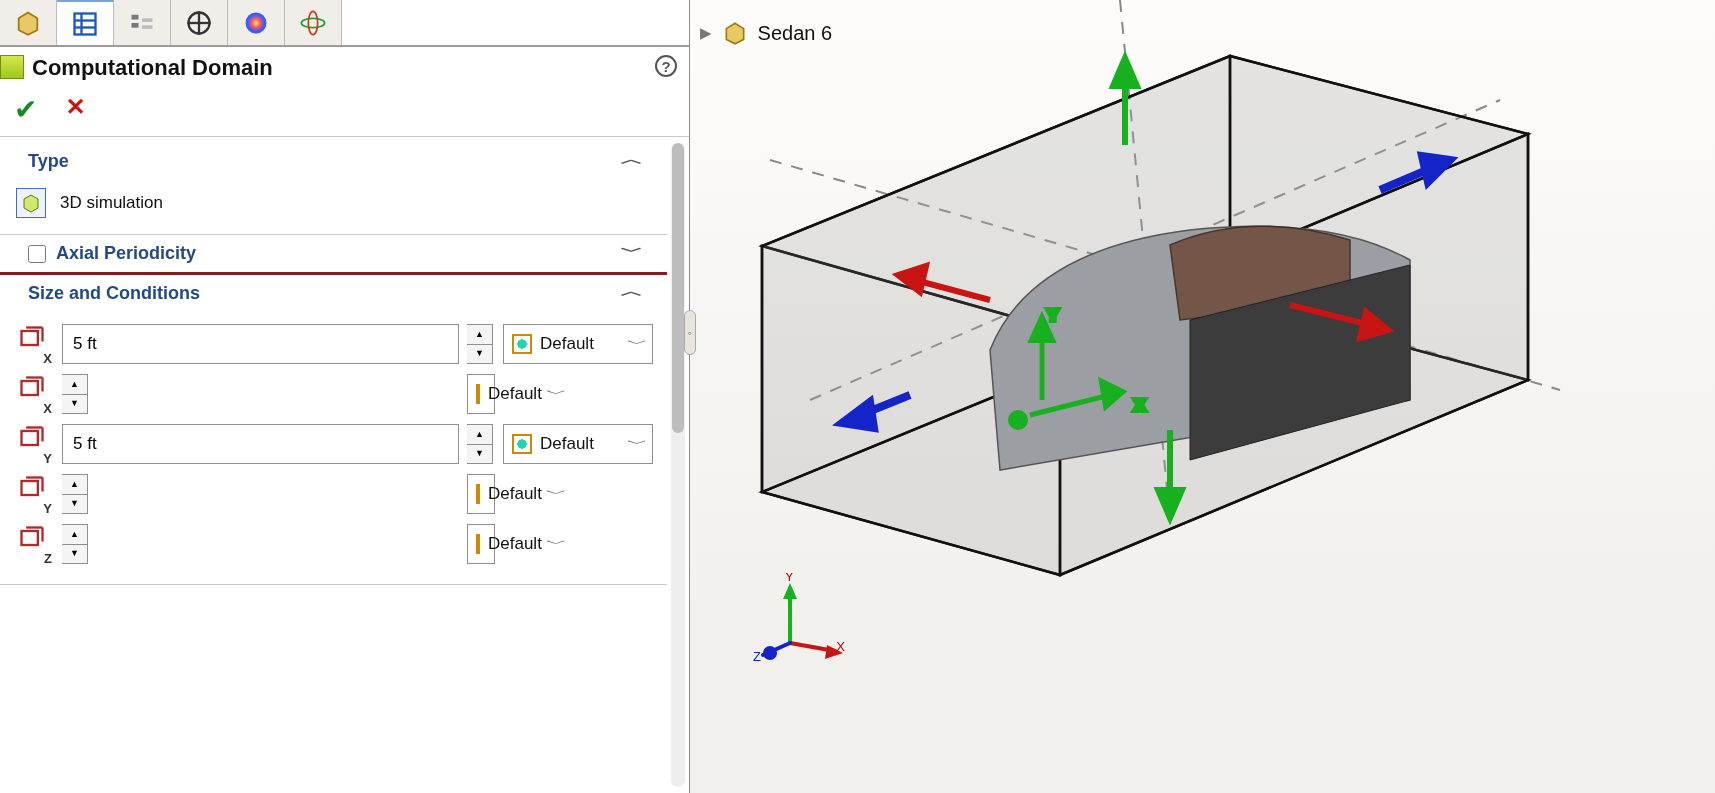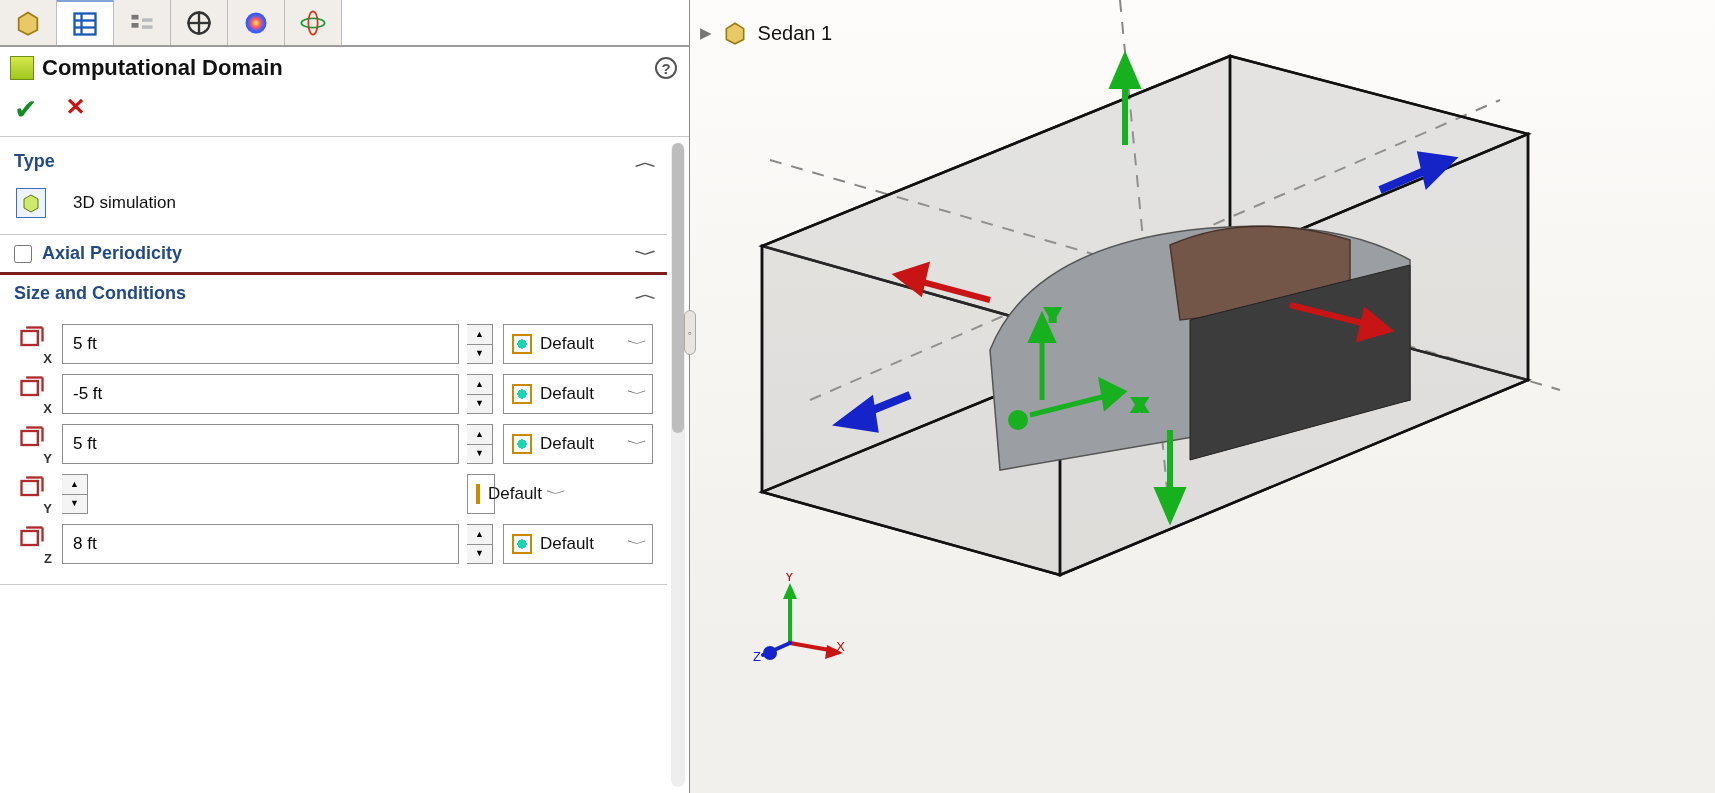--- a/index.html
+++ b/index.html
@@ -20,21 +20,21 @@
   .tab {
     width: 57px; display: flex; align-items: center; justify-content: center;
     border-right: 1px solid #bcbcbc;
     cursor: pointer;
   }
   .tab.active { background: #fff; border-top: 2px solid #7da2d6; }
   .tab:not(.active) { background: #f1eeea; }
   .tab svg { width: 28px; height: 28px; }
 
   .panel-head {
-    display: flex; align-items: center; padding: 8px 12px 4px 10px;
+    display: flex; padding: 8px 12px 4px 0;
   }
   .panel-head .domain-icon {
     width: 24px; height: 24px; margin-right: 8px;
     background: linear-gradient(#d6e84a,#9ec71f);
     border: 1px solid #6f8f12;
   }
   .panel-head .title { font-size: 22px; font-weight: 700; }
   .panel-head .spacer { flex: 1; }
   .panel-head .help {
     width: 22px; height: 22px; border-radius: 50%;
@@ -55,30 +55,30 @@
   .scrollbar {
     position: absolute; top: 6px; right: 4px; width: 14px; bottom: 6px;
     background: #eee; border-radius: 7px;
   }
   .scrollbar .thumb {
     position: absolute; left: 1px; right: 1px; top: 0; height: 290px;
     background: #bdbdbd; border-radius: 6px;
   }
 
   .section-hd {
-    display: flex; align-items: flex-end; padding: 8px 14px;
+    display: flex; align-items: flex-start; padding: 8px 28px;
     font-size: 18px; font-weight: 600; color: #244a84;
     cursor: pointer;
   }
   .section-hd .caret { margin-left: auto; color: #555; transform: scaleX(1.6); font-size: 14px;}
   .section-body { padding: 2px 14px 10px 14px; border-bottom: 1px solid #c9c9c9; }
   .section-hd.bordered { border-bottom: 3px solid #7f1d1d; }
 
   .opt {
-    display: flex; align-items: center; gap: 27px;
+    display: flex; align-items: center; gap: 14px;
     padding: 6px 2px; cursor: pointer;
   }
   .opt .thumb3d, .opt .thumb2d {
     width: 30px; height: 30px; border: 1px solid #7a7a7a; background: #fff;
     display: flex; align-items: center; justify-content: center;
   }
   .opt .thumb3d.active { background: #eef3ff; border: 1px solid #3a6fc7; }
   .opt .thumb3d svg, .opt .thumb2d svg { width: 20px; height: 20px; }
 
   .chkrow { display: flex; align-items: center; gap: 10px; cursor: pointer; }
@@ -270,21 +270,20 @@
             </div>
             <div class="dimrow">
               <div class="axis">
                 <svg viewBox="0 0 24 24">
                   <rect x="3" y="6" width="14" height="12" fill="none" stroke="#b02a2a" stroke-width="2"></rect>
                   <line x1="7" y1="3" x2="21" y2="3" stroke="#b02a2a" stroke-width="2"></line>
                   <line x1="21" y1="3" x2="21" y2="15" stroke="#b02a2a" stroke-width="2"></line>
                 </svg>
                 <span class="sub">X</span>
               </div>
-              <input type="text" value="-5 ft" style="">
               <div class="spin">
                 <button>▲</button>
                 <button>▼</button>
               </div>
               <div class="ddl">
                 <div class="sq"></div>
                 <span class="lbl">Default</span>
                 <span class="car">﹀</span>
               </div>
             </div>
@@ -329,21 +328,20 @@
             </div>
             <div class="dimrow">
               <div class="axis">
                 <svg viewBox="0 0 24 24">
                   <rect x="3" y="6" width="14" height="12" fill="none" stroke="#b02a2a" stroke-width="2"></rect>
                   <line x1="7" y1="3" x2="21" y2="3" stroke="#b02a2a" stroke-width="2"></line>
                   <line x1="21" y1="3" x2="21" y2="15" stroke="#b02a2a" stroke-width="2"></line>
                 </svg>
                 <span class="sub">Z</span>
               </div>
-              <input type="text" value="8 ft" style="">
               <div class="spin">
                 <button>▲</button>
                 <button>▼</button>
               </div>
               <div class="ddl">
                 <div class="sq"></div>
                 <span class="lbl">Default</span>
                 <span class="car">﹀</span>
               </div>
             </div>
@@ -359,21 +357,21 @@
 
   <div class="viewport">
 
     <div class="expander">◦</div>
 
     <div class="breadcrumb">
       <span class="tri">▶</span>
       <svg class="parts-icon" viewBox="0 0 24 24">
         <polygon points="4,8 12,3 20,8 20,18 12,22 4,18" fill="#e8c968" stroke="#a07a10" stroke-width="1.5"></polygon>
       </svg>
-      <span>Sedan 1</span>
+      <span>Sedan 6</span>
     </div>
 
     <div class="scene">
       <svg viewBox="0 0 1025 793">
 
         <line x1="430" y1="0" x2="480" y2="520" stroke="#888" stroke-width="2" stroke-dasharray="12 10"></line>
         <line x1="80" y1="160" x2="870" y2="390" stroke="#888" stroke-width="2" stroke-dasharray="12 10"></line>
         <line x1="120" y1="400" x2="810" y2="100" stroke="#888" stroke-width="2" stroke-dasharray="12 10"></line>
 
         <g stroke="#111" stroke-width="2.5" fill="rgba(170,170,170,0.15)">

